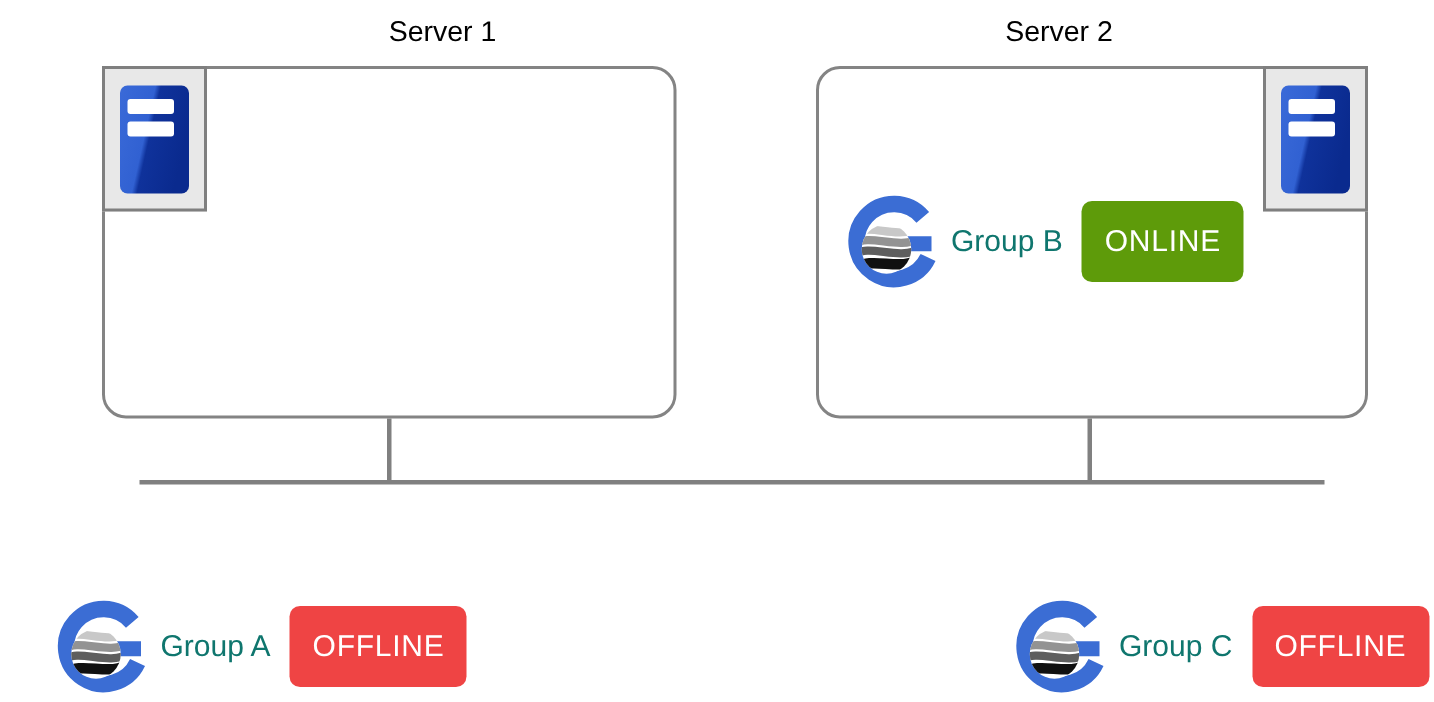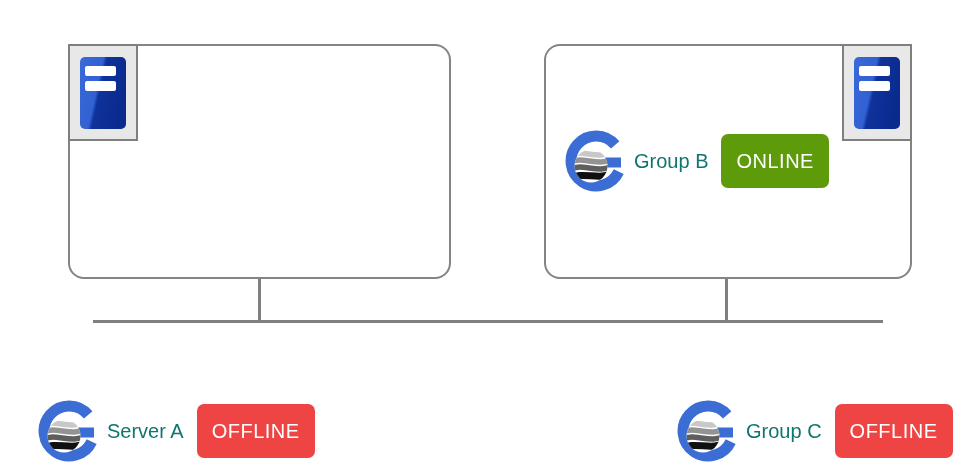--- a/index.html
+++ b/index.html
@@ -126,20 +126,22 @@
         <path d="M5,34 C16,26 34,38 49,30" stroke="#939393" stroke-width="5.5"></path>
         <path d="M5,41 C16,33 34,45 49,37" stroke="#5e5e5e" stroke-width="5.5"></path>
         <path d="M6,50 C18,41 36,53 50,43" stroke="#101010" stroke-width="7"></path>
       </g>
     </symbol>
   </defs>
 </svg>
 
 <div class="stage">
 
+  <div class="server-label s1">Server 1</div>
+  <div class="server-label s2">Server 2</div>
 
   <div class="server-box box1"></div>
   <div class="server-box box2"></div>
 
   <div class="server-icon i1">
     <svg width="48" height="74">
         <use href="#sym-tower"></use>
       </svg>
   </div>
   <div class="server-icon i2">
@@ -161,21 +163,21 @@
     <span class="group-name">Group B</span>
     <span class="badge online">ONLINE</span>
   </div>
 
   <div class="group-row row-a">
     <span class="group-logo">
       <svg width="64" height="64">
           <use href="#sym-glogo"></use>
         </svg>
     </span>
-    <span class="group-name">Server A</span>
+    <span class="group-name">Group A</span>
     <span class="badge offline">OFFLINE</span>
   </div>
 
   <div class="group-row row-c">
     <span class="group-logo">
       <svg width="64" height="64">
           <use href="#sym-glogo"></use>
         </svg>
     </span>
     <span class="group-name">Group C</span>

